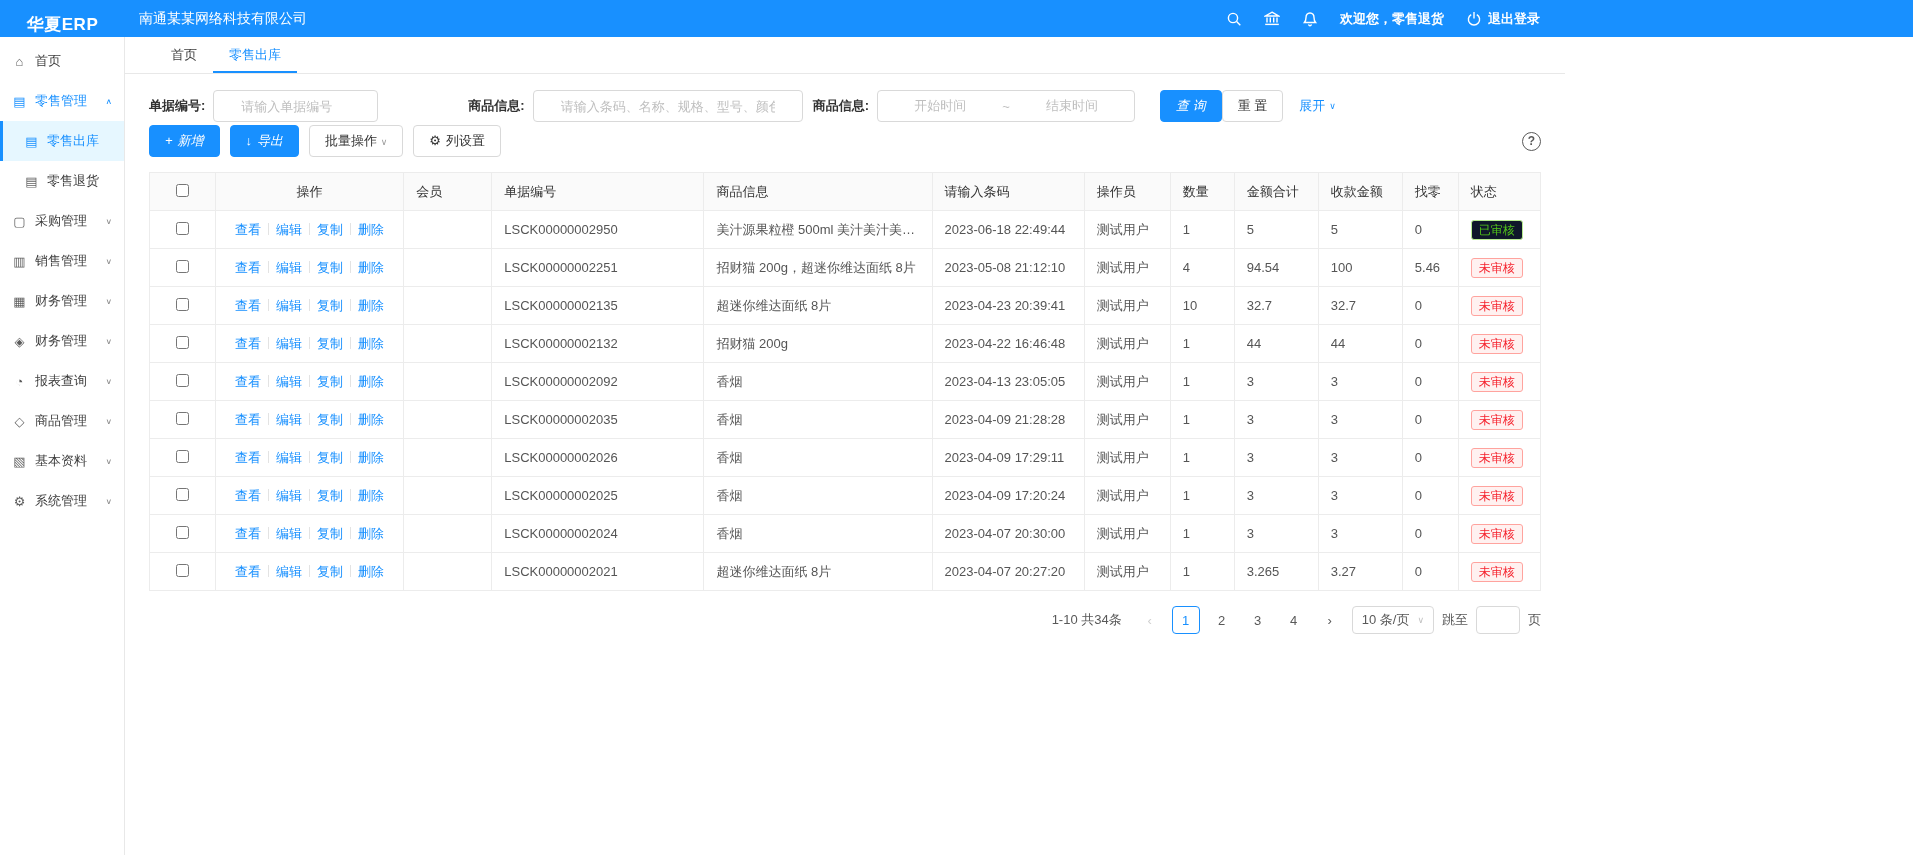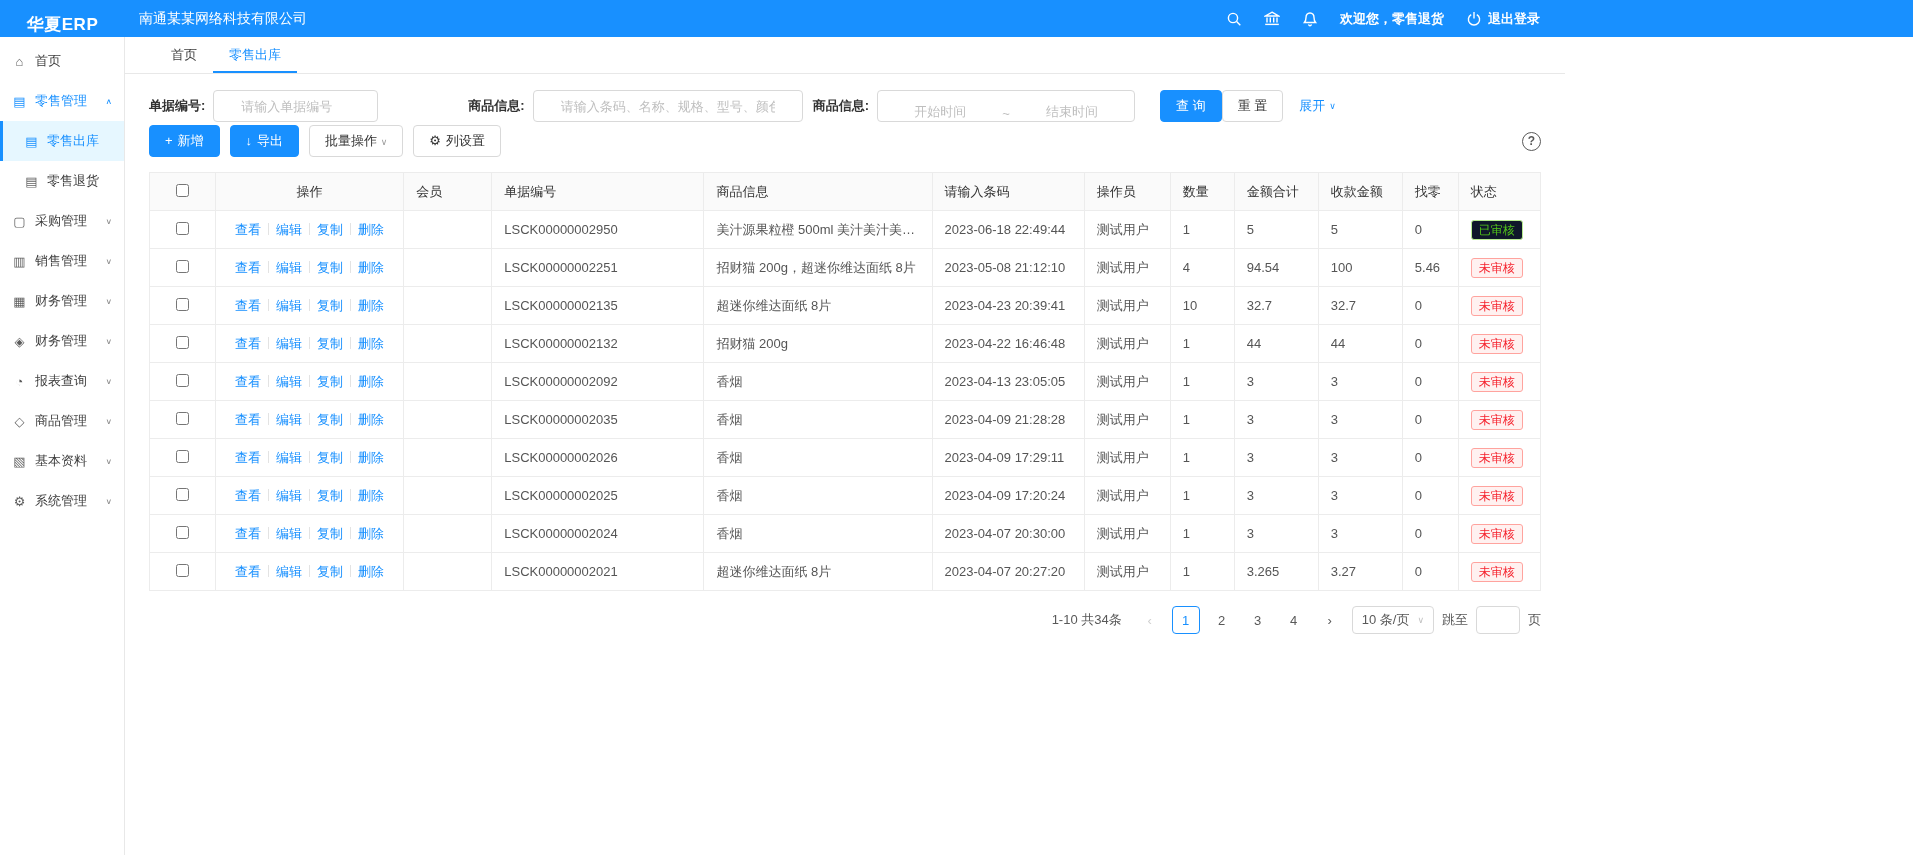--- a/index.html
+++ b/index.html
@@ -40,23 +40,23 @@
 
   
   .filters { display:flex; align-items:center; font-size:13px; color:#333; }
   .f-label { font-weight:700; margin-right:8px; white-space:nowrap; }
   .f-input { height:32px; border:1px solid #d9d9d9; border-radius:4px; padding:0 27px; font-size:13px; color:#333; outline:none; font-family:Liberation Sans, sans-serif; }
   .f-input::placeholder { color:#bfbfbf; }
   .inp-order { width:165px; }
   .grp-product { margin-left:90px; }
   .inp-product { width:270px; }
   .grp-date { margin-left:10px; }
-  .daterange { width:258px; height:32px; border:1px solid #d9d9d9; border-radius:4px; display:flex; align-items:flex-end; justify-content:space-evenly; color:#bfbfbf; cursor:text; }
+  .daterange { width:258px; height:32px; border:1px solid #d9d9d9; border-radius:4px; display:flex; align-items:center; justify-content:space-evenly; color:#bfbfbf; cursor:text; }
   .btn { height:32px; border-radius:4px; font-size:13px; padding:0 15px; cursor:pointer; border:1px solid #d9d9d9; background:#fff; color:#333; font-family:"Liberation Sans",sans-serif; white-space:nowrap; }
-  .btn.primary { background:#1890ff; border-color:#1890ff; color:#fff; }
+  .btn.primary { background:#1890ff; border-color:#1890ff; color:#fff;font-style:italic; }
   .btn-search { margin-left:25px; }
   .btn-reset { margin-left:0; }
   .expand-link { margin-left:16px; color:#1890ff; cursor:pointer; display:flex; align-items:center; gap:4px; }
   .expand-link .caret { font-size:9px; }
 
   
   .toolbar { margin-top:3px; display:flex; align-items:center; gap:10px; }
   .btn .bicon { margin-right:5px; font-weight:400; }
   .help-wrap { margin-left:auto; display:flex; align-items:center; }
   .help-circle { width:19px; height:19px; border:1.5px solid #595959; border-radius:50%; color:#595959; font-size:12px; font-weight:700; display:flex; align-items:center; justify-content:center; cursor:pointer; }

